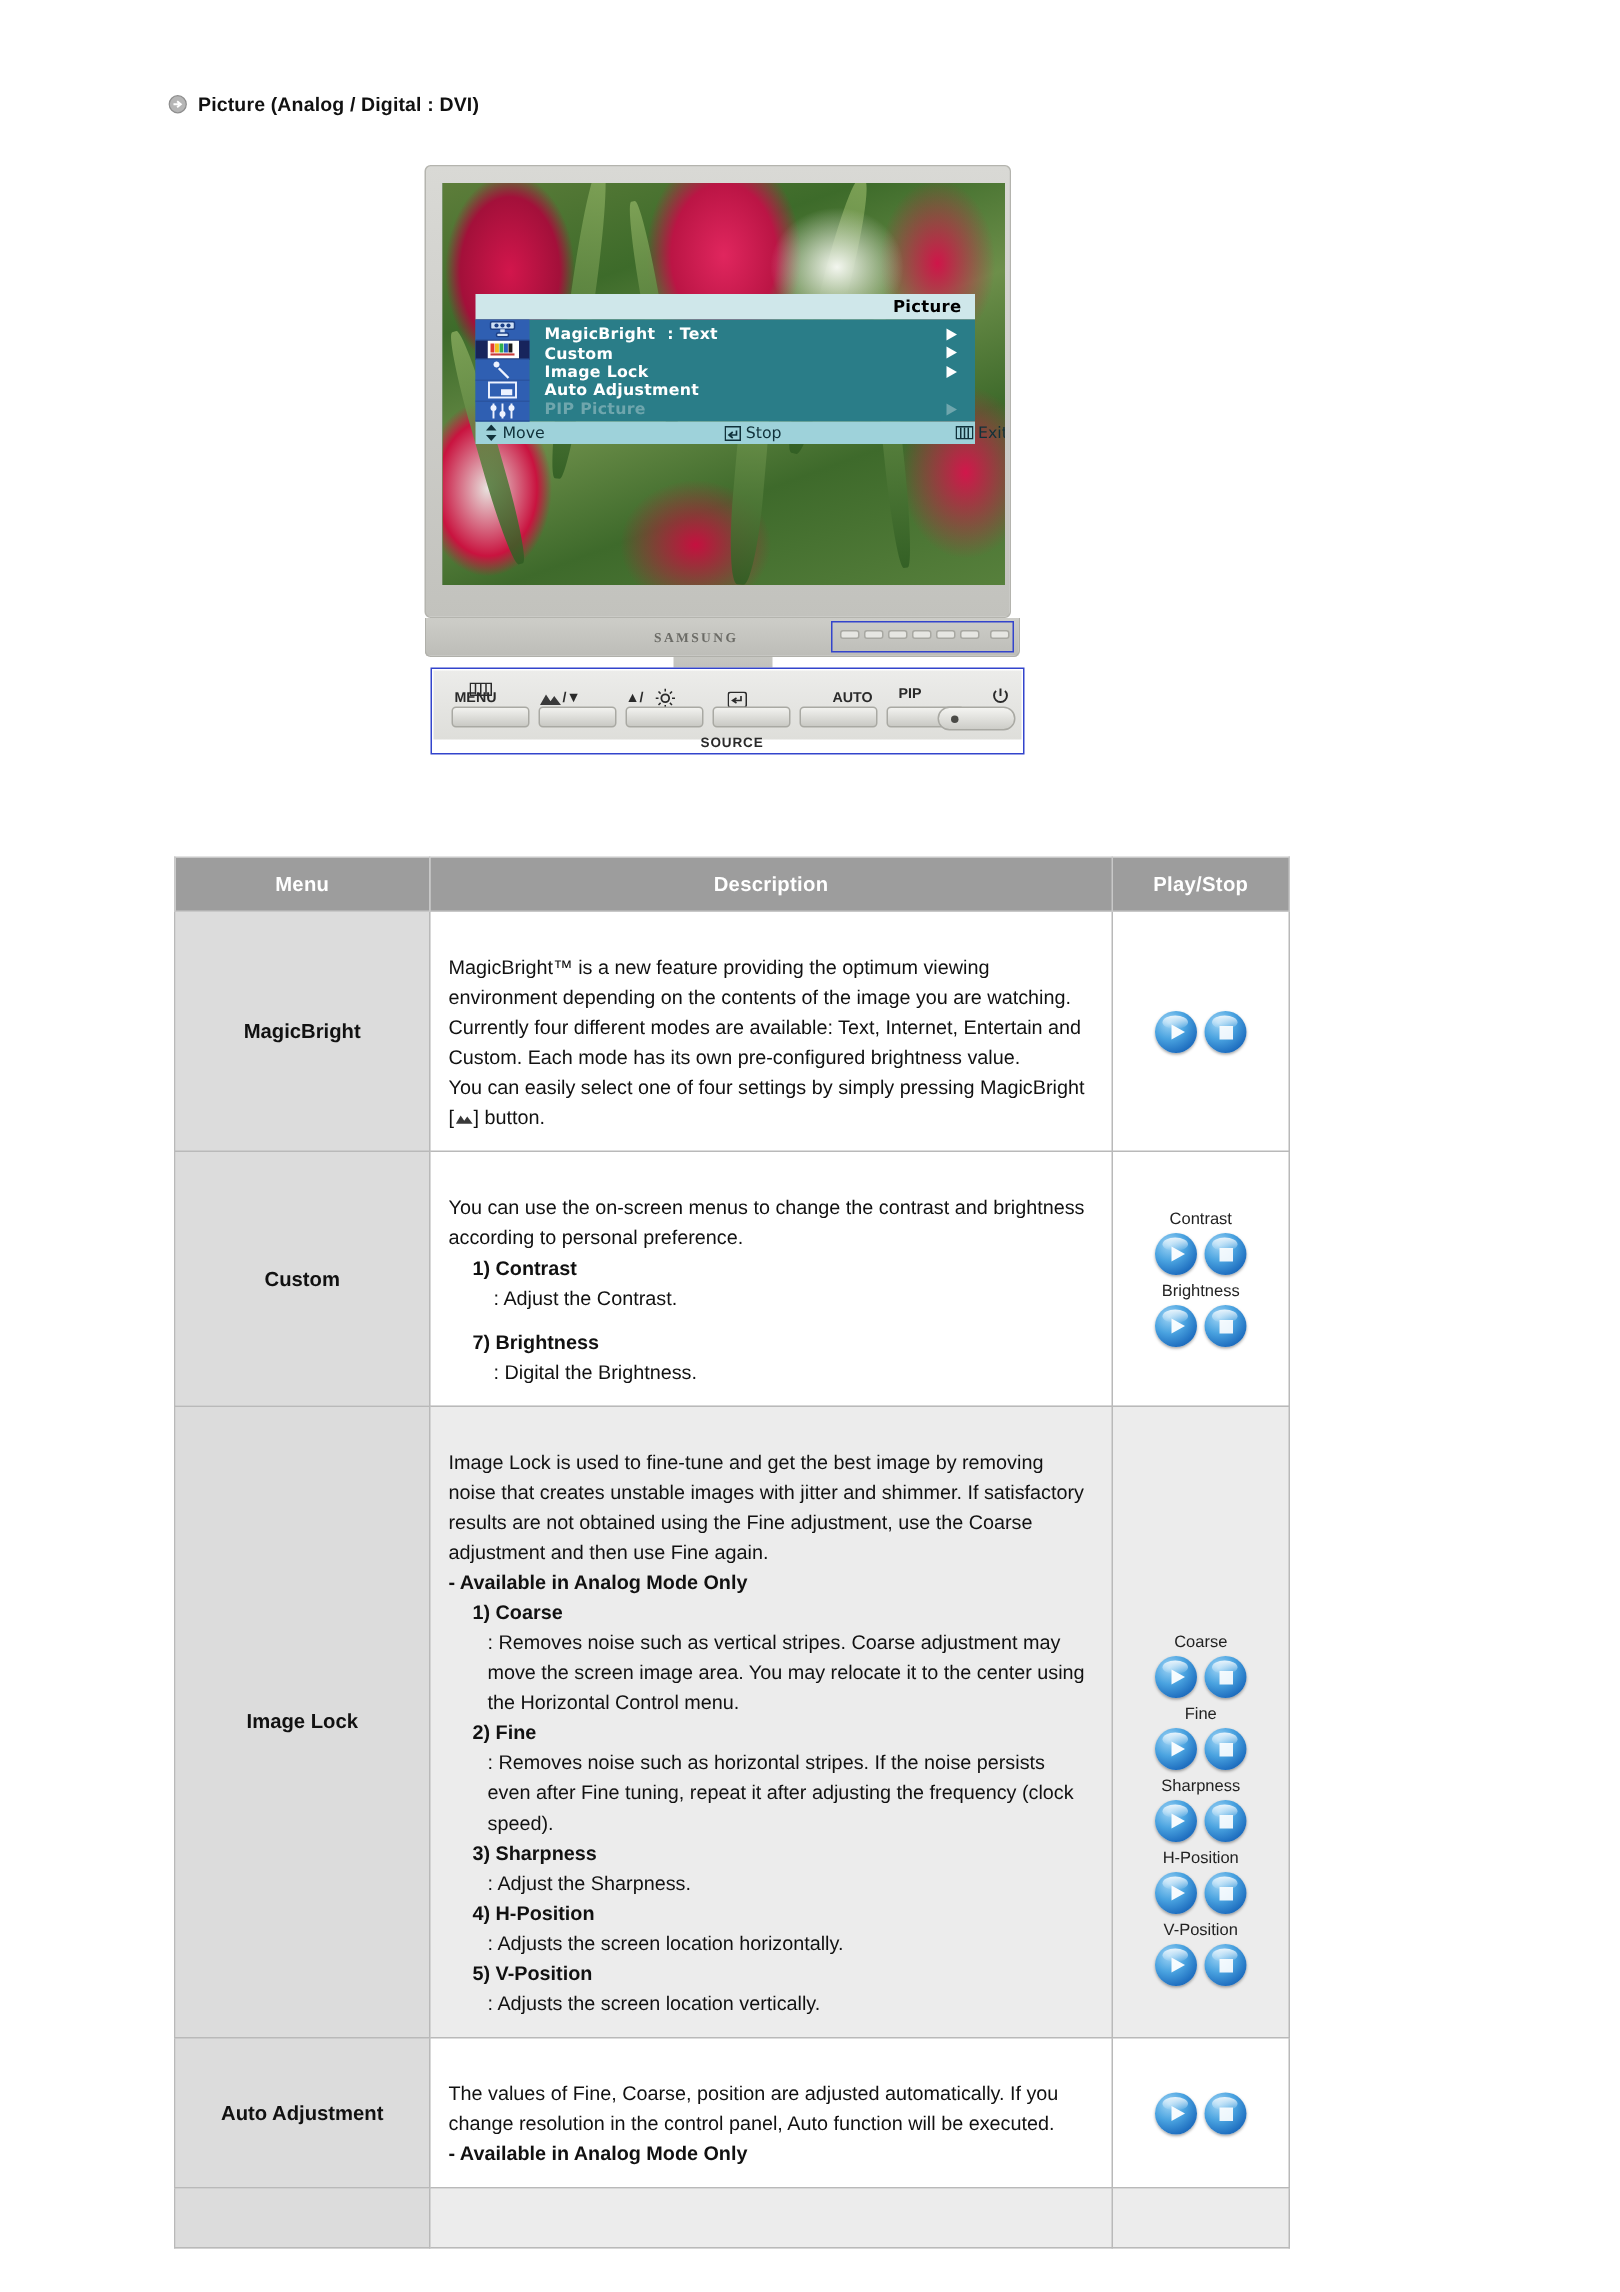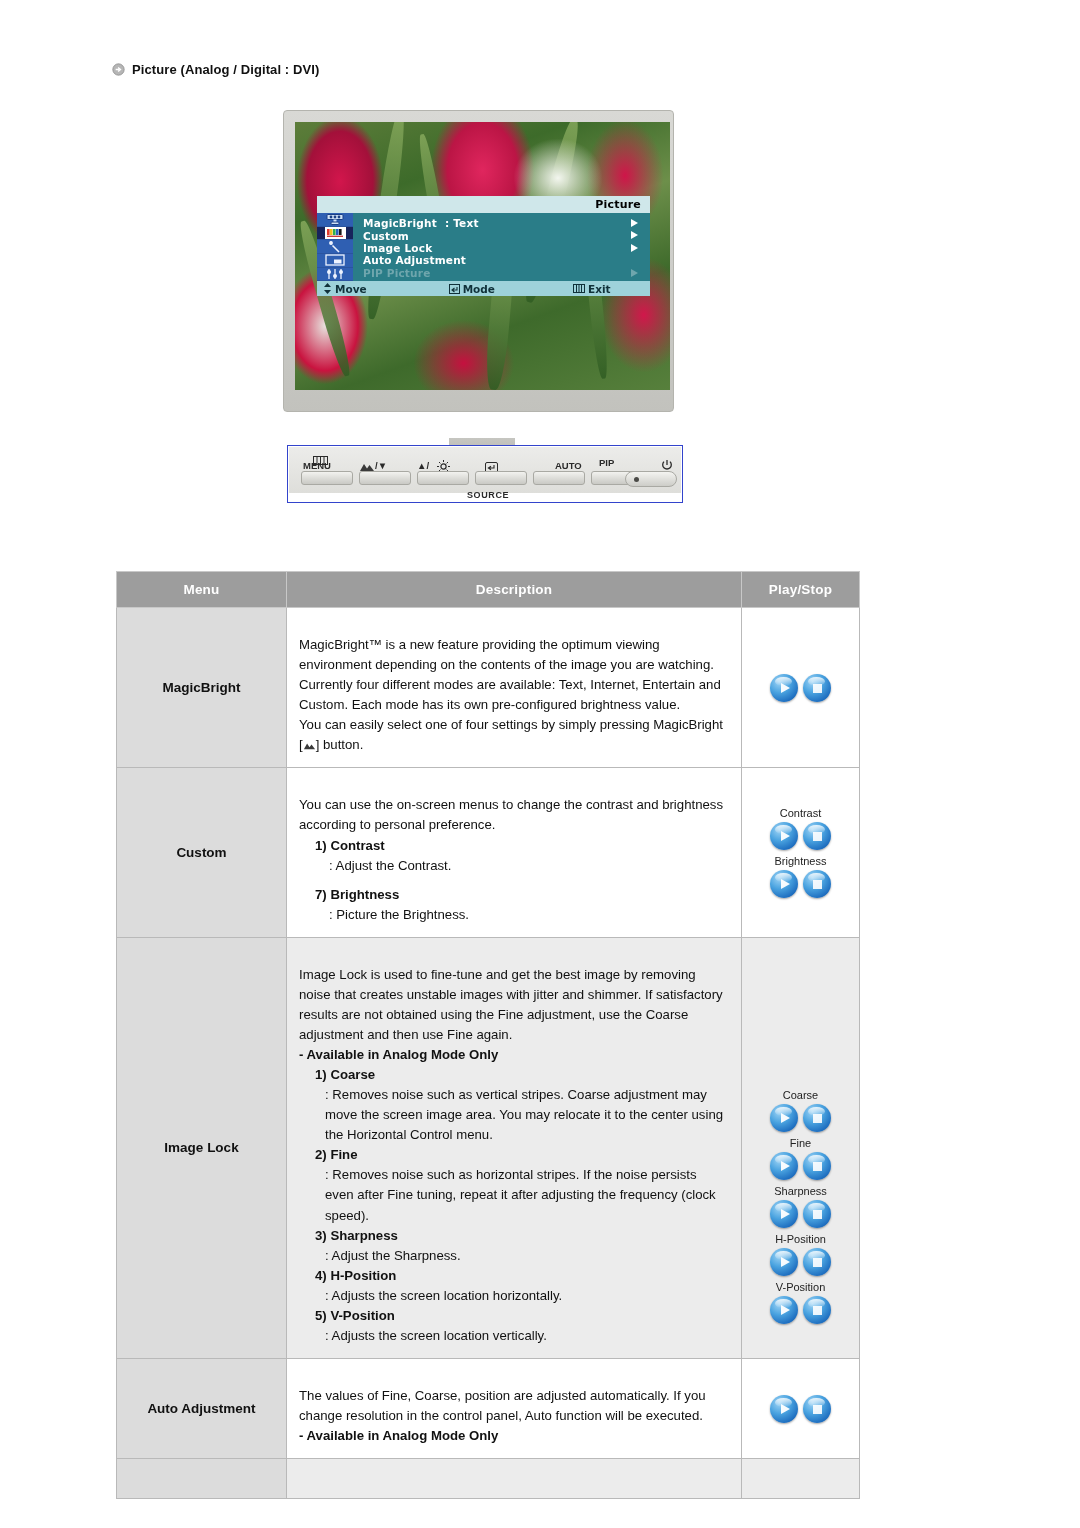--- a/index.html
+++ b/index.html
@@ -89,21 +89,21 @@
   .osd-row .lbl{display:inline-block;}
   .osd-row .val{margin-left:8px;}
   .osd-row.dim{color:#6fa6ad;}
   .osd-arrow{
     position:absolute;right:12px;width:0;height:0;
     border-left:7px solid #ffffff;border-top:4.5px solid transparent;border-bottom:4.5px solid transparent;
   }
   .osd-arrow.dim{border-left-color:#6fa6ad;}
   .osd-foot{
     height:15px;background:#9ed2da;display:flex;align-items:center;
-    font-size:10.5px;color:#10313a;font-weight:bold;
+    font-size:10.5px;color:#10313a;font-weight:normal;gap:38px;
   }
   .osd-foot .seg{display:flex;align-items:center;gap:3px;}
   .osd-foot .s1{margin-left:6px;}
   .osd-foot .s2{margin-left:82px;}
   .osd-foot .s3{margin-left:78px;}
 
   
   .bezel-bottom{
     position:absolute;left:0;top:302px;width:397px;height:26px;
     background:linear-gradient(180deg,#cdcdc8,#bdbdb8);
@@ -301,34 +301,45 @@
                 <path d="M4.5 0 L8 4 L1 4 Z" fill="#10313a"></path>
                 <path d="M4.5 11 L1 7 L8 7 Z" fill="#10313a"></path>
               </svg>
             <span>Move</span>
           </span>
           <span class="seg s2">
             <svg width="11" height="10" viewBox="0 0 11 10">
                 <rect x="0.5" y="0.5" width="10" height="9" fill="none" stroke="#10313a"></rect>
                 <path d="M8 3 V6 H3.5 M5.5 4 L3 6 L5.5 8" stroke="#10313a" fill="none" stroke-width="1.1"></path>
               </svg>
-            <span>Mode</span>
+            <span>Stop</span>
           </span>
           <span class="seg s3">
             <svg width="12" height="9" viewBox="0 0 12 9">
                 <rect x="0.5" y="0.5" width="11" height="8" fill="none" stroke="#10313a"></rect>
                 <path d="M3.5 1 V8 M6 1 V8 M8.5 1 V8" stroke="#10313a"></path>
               </svg>
             <span>Exit</span>
           </span>
         </div>
       </div>
     </div>
   </div>
 
+  <div class="bezel-bottom">
+    <span class="samsung">SAMSUNG</span>
+    <span class="btn-callout"></span>
+    <span class="mini-btn" style="left:276px"></span>
+    <span class="mini-btn" style="left:292px"></span>
+    <span class="mini-btn" style="left:308px"></span>
+    <span class="mini-btn" style="left:324px"></span>
+    <span class="mini-btn" style="left:340px"></span>
+    <span class="mini-btn" style="left:356px"></span>
+    <span class="mini-btn" style="left:376px"></span>
+  </div>
   <div class="stand-neck"></div>
 
   <div class="panel">
     <div class="panel-inner">
 
       <span class="pico" style="left:24px;top:4px">
         <svg width="15" height="9" viewBox="0 0 15 9">
             <rect x="0.5" y="0.5" width="14" height="8" fill="none" stroke="#2a2a2a"></rect>
             <path d="M4 1 V8 M7.5 1 V8 M11 1 V8" stroke="#2a2a2a"></path>
           </svg>
@@ -417,21 +428,21 @@
       </td>
     </tr>
 
     <tr>
       <td class="cell-menu">Custom</td>
       <td class="cell-desc white">
         <div>You can use the on-screen menus to change the contrast and brightness according to personal preference.</div>
         <div class="b ind1">1) Contrast</div>
         <div class="ind2">: Adjust the Contrast.</div>
         <div class="b ind1" style="margin-top:9px">7) Brightness</div>
-        <div class="ind2">: Picture the Brightness.</div>
+        <div class="ind2">: Digital the Brightness.</div>
       </td>
       <td class="cell-play white">
         <div class="playlabel first">Contrast</div>
         <div class="btnpair">
           <span class="glossy">
               <svg class="g" viewBox="0 0 28 28">
                 <path d="M11 9 L20 14 L11 19 Z" fill="#fff" opacity=".95"></path>
               </svg>
             </span>
           <span class="glossy">

